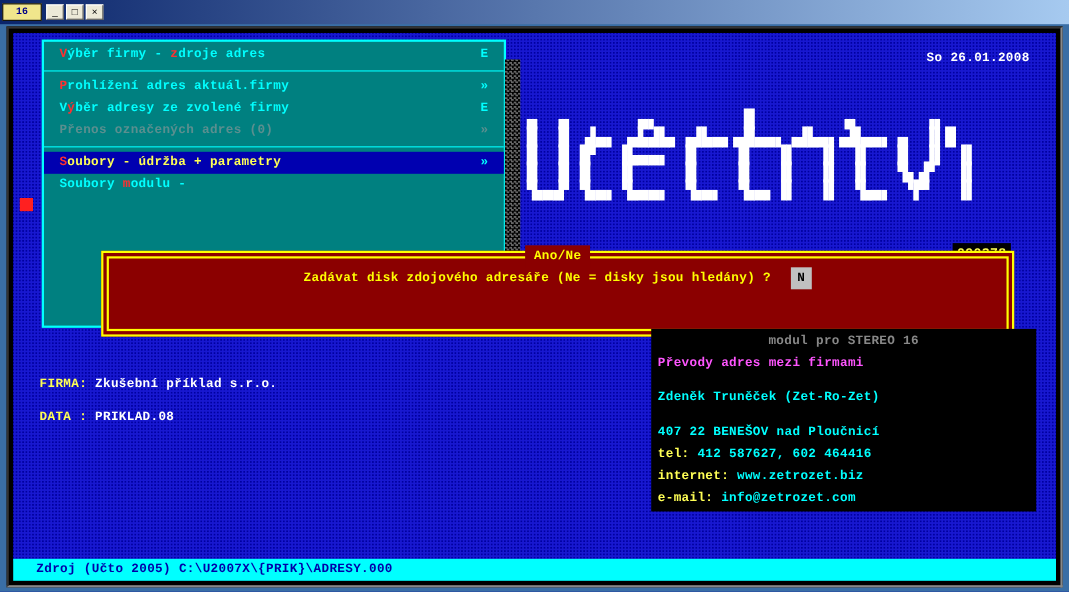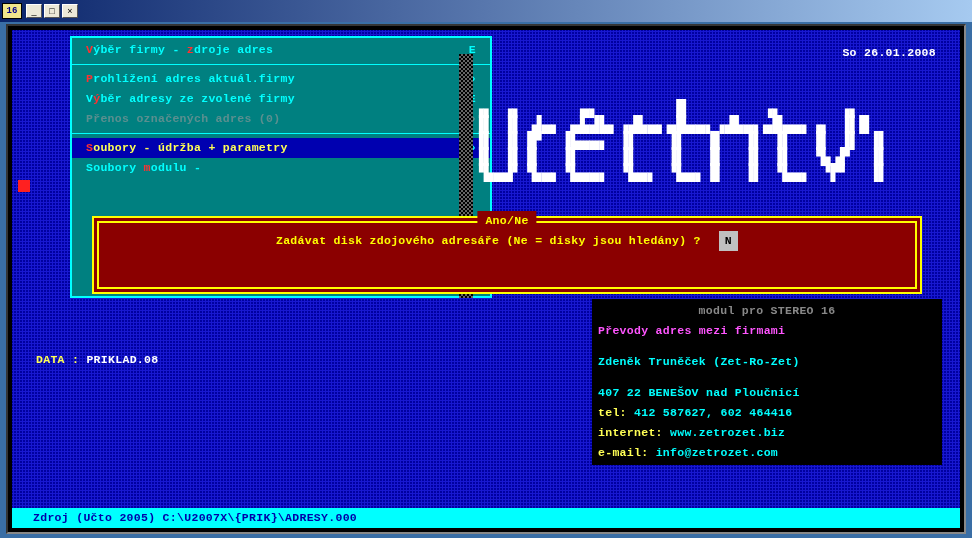--- a/index.html
+++ b/index.html
@@ -1,43 +1,43 @@
 <!DOCTYPE html>
 <html><head>
 <meta charset="utf-8">
 <style>
   * { margin: 0; padding: 0; box-sizing: border-box; }
   body { width: 972px; height: 538px; background: #3a6ea5; font-family: "Courier New", monospace; overflow: hidden; }
   .title-bar { height: 22px; background: linear-gradient(to right, #0a246a, #a6caf0); display: flex; align-items: center; padding: 0 2px; }
-  .title-icon { width: 20px; height: 16px; background: #f0e68c; border: 1px solid #000; margin-right: 4px; display: flex; align-items: center; justify-content: center; font-size: 9px; font-weight: bold; color: #008; }
+  .title-icon { width: 36px; height: 16px; background: #f0e68c; border: 1px solid #000; margin-right: 4px; display: flex; align-items: center; justify-content: center; font-size: 9px; font-weight: bold; color: #008; }
   .title-text { color: #fff; font-size: 11px; font-family: Tahoma, sans-serif; font-weight: bold; flex: 1; }
   .title-btns { display: flex; gap: 2px; }
   .title-btn { width: 16px; height: 14px; background: #ece9d8; border: 1px solid #fff; border-right-color: #555; border-bottom-color: #555; font-size: 9px; text-align: center; line-height: 12px; font-family: sans-serif; cursor: pointer; }
   .dos-screen { position: relative; width: 960px; height: 510px; margin: 2px auto; background: #000; border: 2px inset #888; font-size: 11.5px; line-height: 20px; font-weight: bold; letter-spacing: 0.3px; }
   .bg-fill { position: absolute; inset: 4px; bottom: 22px; background-image: radial-gradient(circle, #1818d0 1.2px, transparent 1.2px); background-size: 3px 3px; background-color: #0000a0; }
   .date { position: absolute; top: 17px; right: 28px; color: #fff; }
 
-  .menu-box { position: absolute; left: 30px; top: 10px; width: 422px; height: 262px; background: #008080; border: 2px double #00ffff; margin-left: 32px; }
+  .menu-box { position: absolute; left: 30px; top: 10px; width: 422px; height: 262px; background: #008080; border: 2px double #00ffff; }
   .menu-inner { padding: 2px 0; }
   .menu-row { display: flex; justify-content: space-between; align-items: center; padding: 0 14px; height: 20px; color: #00ffff; }
   .menu-row .hl { color: #ff3030; }
   .menu-row .mk { color: #00ffff; width: 18px; text-align: right; }
   .menu-row.dim { color: #5b8f8f; }
   .menu-row.dim .mk { color: #5b8f8f; }
   .menu-row.sel { background: #0000b0; color: #ffff55; }
   .menu-row.sel .hl { color: #ff3030; }
   .menu-sep { height: 1px; background: #00ffff; margin: 4px 0; }
   .menu-indicator { position: absolute; left: 10px; top: 154px; width: 12px; height: 12px; background: #ff2020; }
   .menu-shadow-box { position: absolute; left: 451px; top: 28px; width: 14px; height: 244px; background-image: repeating-conic-gradient(#666 0 25%, #000 0 50%); background-size: 4px 4px; }
 
   .banner { position: absolute; left: 466px; top: 75px; color: #fff; font-family: monospace; font-size: 16px; line-height: 16px; white-space: pre; letter-spacing: 0; }
   .banner-sub { position: absolute; left: 858px; top: 195px; color: #ffff55; background: #000; font-size: 12px; padding: 0 4px; }
   .banner-sub2 { position: absolute; left: 858px; top: 235px; color: #ffff55; background: #000; font-size: 12px; padding: 0 4px; }
 
-  .dialog { position: absolute; left: 84px; top: 190px; width: 830px; height: 78px; background: #8b0000; border: 2px solid #ffff00; }
+  .dialog { position: absolute; left: 84px; top: 202px; width: 830px; height: 78px; background: #8b0000; border: 2px solid #ffff00; }
   .dialog-inner { position: absolute; inset: 3px; border: 2px double #ffff00; }
   .dialog-title { position: absolute; top: -12px; left: 50%; transform: translateX(-50%); background: #8b0000; color: #ffff00; padding: 0 8px; }
   .dialog-body { padding: 8px 12px 0; color: #ffff00; display: flex; align-items: center; justify-content: center; gap: 18px; }
   .dialog-input { background: #c0c0c0; color: #000; padding: 0 6px; }
 
   .firm-info { position: absolute; left: 28px; top: 314px; color: #ffff55; }
   .firm-info .row { height: 20px; }
   .firm-info .wht { color: #fff; }
 
   .info-block { position: absolute; right: 22px; top: 273px; width: 350px; background: #000; color: #fff; padding: 2px 6px; }
@@ -110,20 +110,21 @@
     <div class="dialog-inner">
       <div class="dialog-title">Ano/Ne</div>
       <div class="dialog-body">
         <span>Zadávat disk zdojového adresáře (Ne = disky jsou hledány) ?</span>
         <span class="dialog-input">N</span>
       </div>
     </div>
   </div>
 
   <div class="firm-info">
+    <div class="row"><span>FIRMA:</span> <span class="wht">Zkušební příklad s.r.o.</span></div>
     <div class="row" style="height:10px"></div>
     <div class="row"><span>DATA :</span> <span class="wht">PRIKLAD.08</span></div>
   </div>
 
   <div class="info-block">
     <div class="r c-grey" style="text-align:center">modul pro STEREO 16</div>
     <div class="r c-mag">Převody adres mezi firmami</div>
     <div class="r c-cyan">Zdeněk Truněček (Zet-Ro-Zet)</div>
     <div class="r c-cyan">407 22 BENEŠOV nad Ploučnicí</div>
     <div class="r"><span class="c-yel">tel:</span> <span class="c-cyan">412 587627, 602 464416</span></div>

